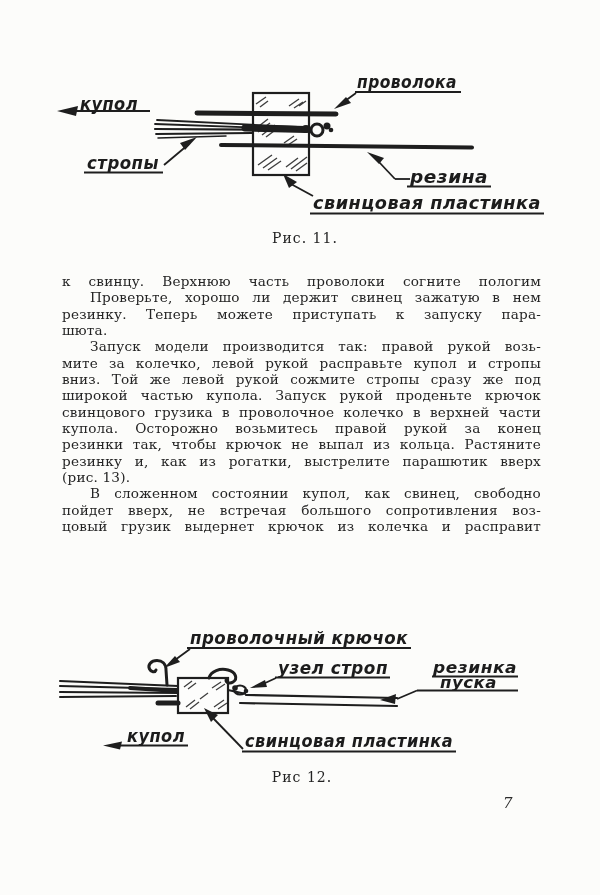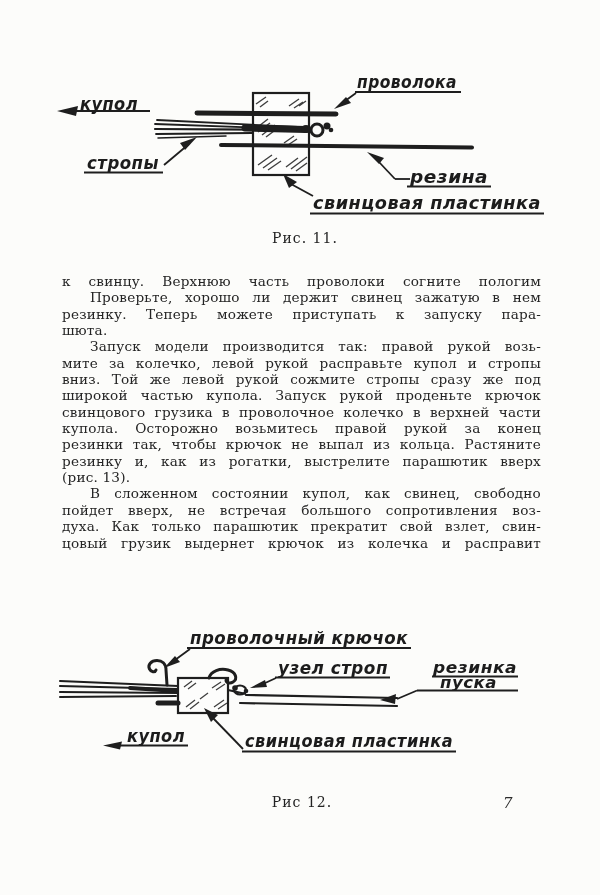--- a/index.html
+++ b/index.html
@@ -28,21 +28,21 @@
   .hand{
     font-family:"DejaVu Sans", sans-serif;font-style:italic;font-weight:bold;
     font-size:17px;fill:#1c1c1c;letter-spacing:.5px;
   }
   .hand.sm{font-size:16px;}
   .caption{
     position:absolute;font-size:14px;letter-spacing:1px;color:#222;
     font-family:"DejaVu Serif", serif;
   }
   #cap11{left:245px;top:230px;width:120px;text-align:center;}
-  #cap12{left:242px;top:794px;width:120px;text-align:center;}
+  #cap12{left:242px;top:769px;width:120px;text-align:center;}
   #page-num{
     position:absolute;left:503px;top:794px;font-size:15px;font-style:italic;
     color:#2a2a2a;font-family:"DejaVu Serif", serif;
   }
 </style>
 </head>
 <body>
 
 <div id="page">
 
@@ -114,21 +114,20 @@
       <div class="tl">мите за колечко, левой рукой расправьте купол и стропы</div>
       <div class="tl">вниз. Той же левой рукой сожмите стропы сразу же под</div>
       <div class="tl">широкой частью купола. Запуск рукой проденьте крючок</div>
       <div class="tl">свинцового грузика в проволочное колечко в верхней части</div>
       <div class="tl">купола. Осторожно возьмитесь правой рукой за конец</div>
       <div class="tl">резинки так, чтобы крючок не выпал из кольца. Растяните</div>
       <div class="tl">резинку и, как из рогатки, выстрелите парашютик вверх</div>
       <div class="tl pe">(рис. 13).</div>
       <div class="tl ind">В сложенном состоянии купол, как свинец, свободно</div>
       <div class="tl">пойдет вверх, не встречая большого сопротивления воз-</div>
-      <div class="tl">духа. Как только парашютик прекратит свой взлет, свин-</div>
       <div class="tl">цовый грузик выдернет крючок из колечка и расправит</div>
     </div>
 
   <svg id="fig12-svg" class="figsvg" width="600" height="185" viewBox="0 0 600 185">
 
     <g class="ink" stroke-linecap="round">
       <line x1="60" y1="66" x2="178" y2="71" stroke-width="2"></line>
       <line x1="60" y1="71" x2="178" y2="74" stroke-width="2.2"></line>
       <line x1="60" y1="77" x2="178" y2="78" stroke-width="2.2"></line>
       <line x1="60" y1="82" x2="176" y2="81" stroke-width="2"></line>

